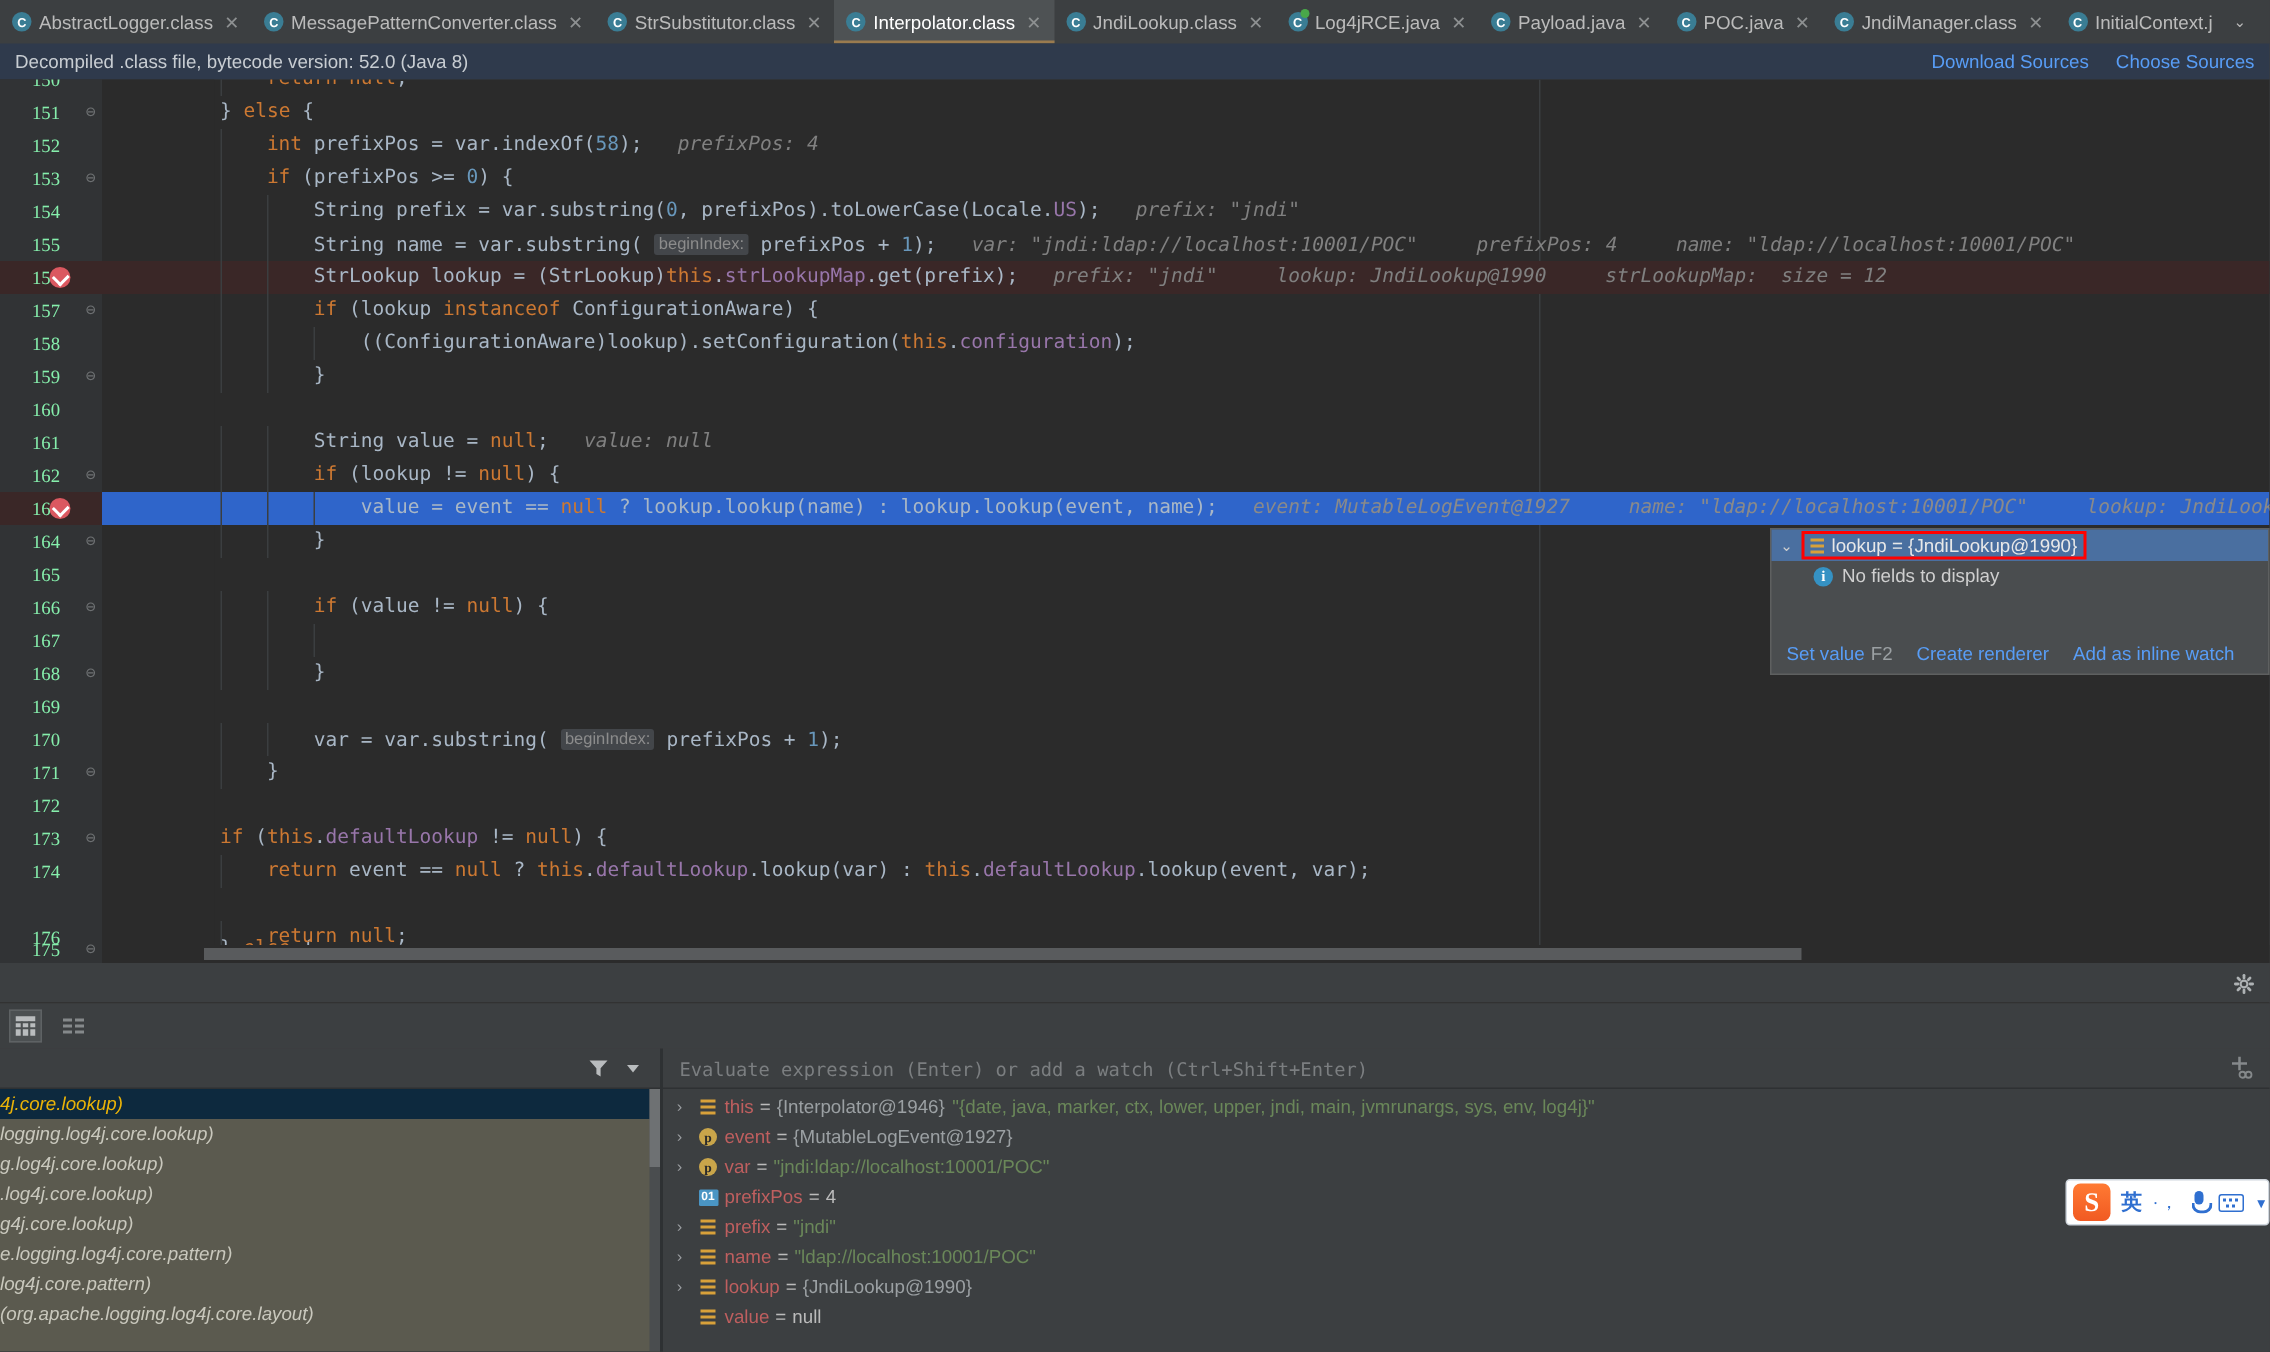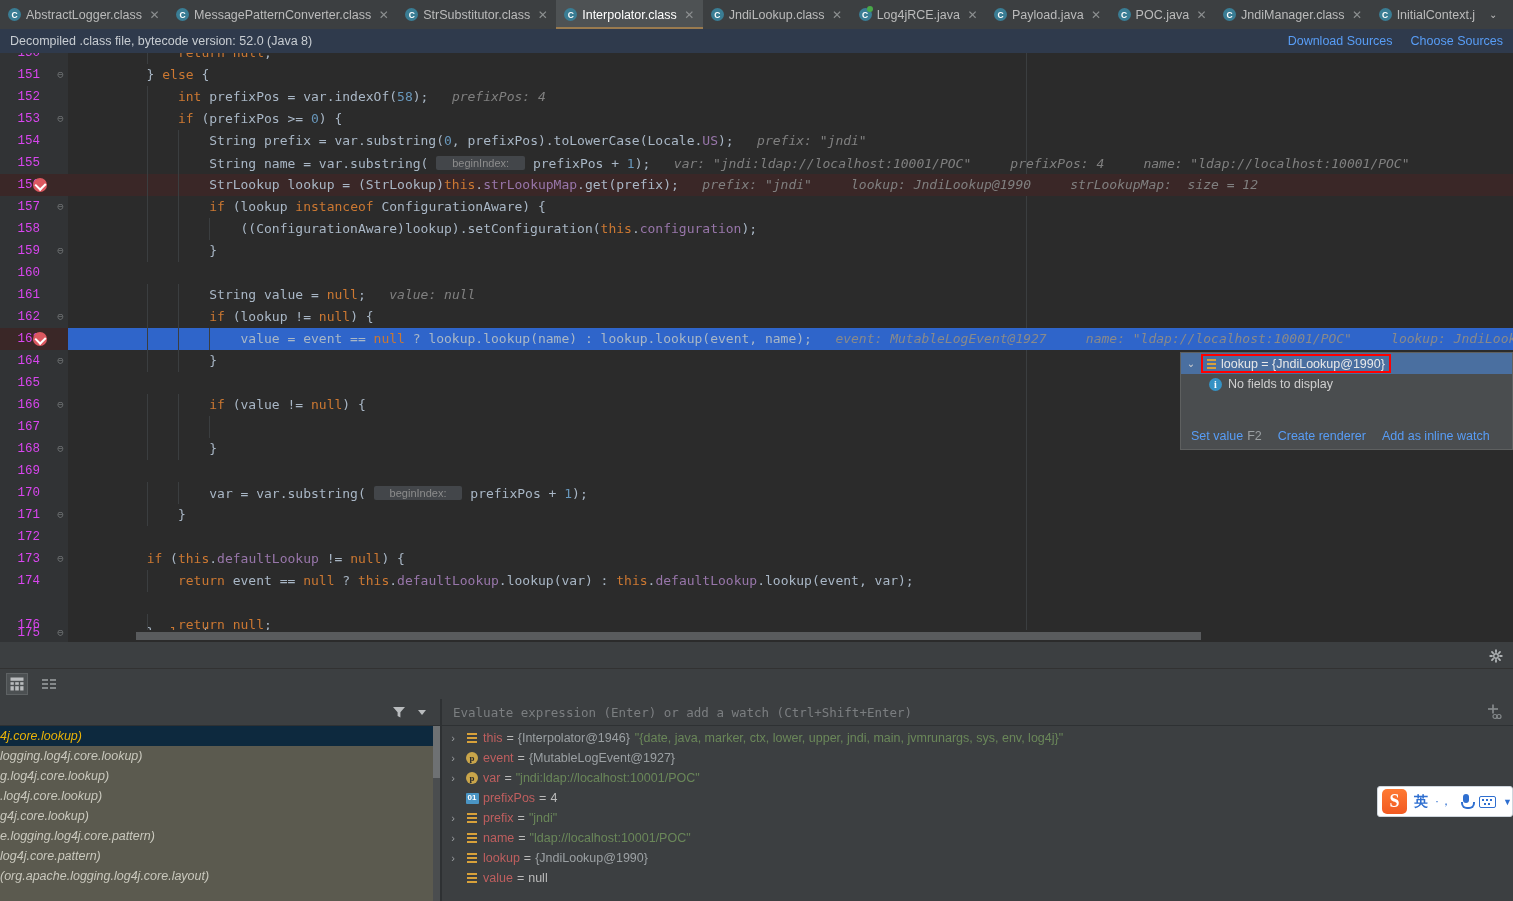--- a/index.html
+++ b/index.html
@@ -99,43 +99,43 @@
     font-size: 13px;
   }
   .line {
     position: relative;
     height: 22px; line-height: 22px;
     white-space: pre;
   }
   .ln {
     position: absolute; left: 0; top: 0; width: 40px;
     text-align: right;
-    color: #d946ef; font-size: 12.5px;
-    font-family: Liberation Mono, monospace;
+    color: #86efac; font-size: 12.5px;
+    font-family: Liberation Serif, serif;
   }
   .fold {
     position: absolute; left: 54px; top: 0; width: 13px; height: 22px;
     color: #6d7072; font-size: 11px; text-align: center;
   }
   .ltext {
     position: absolute; left: 84px; top: 0;
     white-space: pre;
     color: #a9b7c6;
   }
   
   .k  { color: #cc7832; }           
   .n  { color: #6897bb; }           
   .fld{ color: #9876aa; }           
   .hint { color: #808080; font-style: italic; }
   .hintv { color: #8a8a8a; font-style: italic; }
   .chip {
     background: #43464a; color: #8c8c8c;
     font-family: "Liberation Sans", sans-serif;
     font-size: 11px; font-style: normal;
-    padding: 1px 16px; border-radius: 2px;
+    padding: 1px 3px; border-radius: 2px;
     vertical-align: 1px;
   }
   .line.bp-line { background: #3a2727; }
   .line.exec-line .ltext { color: #a9b7c6; }
   .exec-bg {
     position: absolute; left: 84px; top: 0; height: 22px;
     background: #2f65ca;
   }
   .exec-gutter {
     position: absolute; left: 68px; top: 0; width: 16px; height: 22px;

